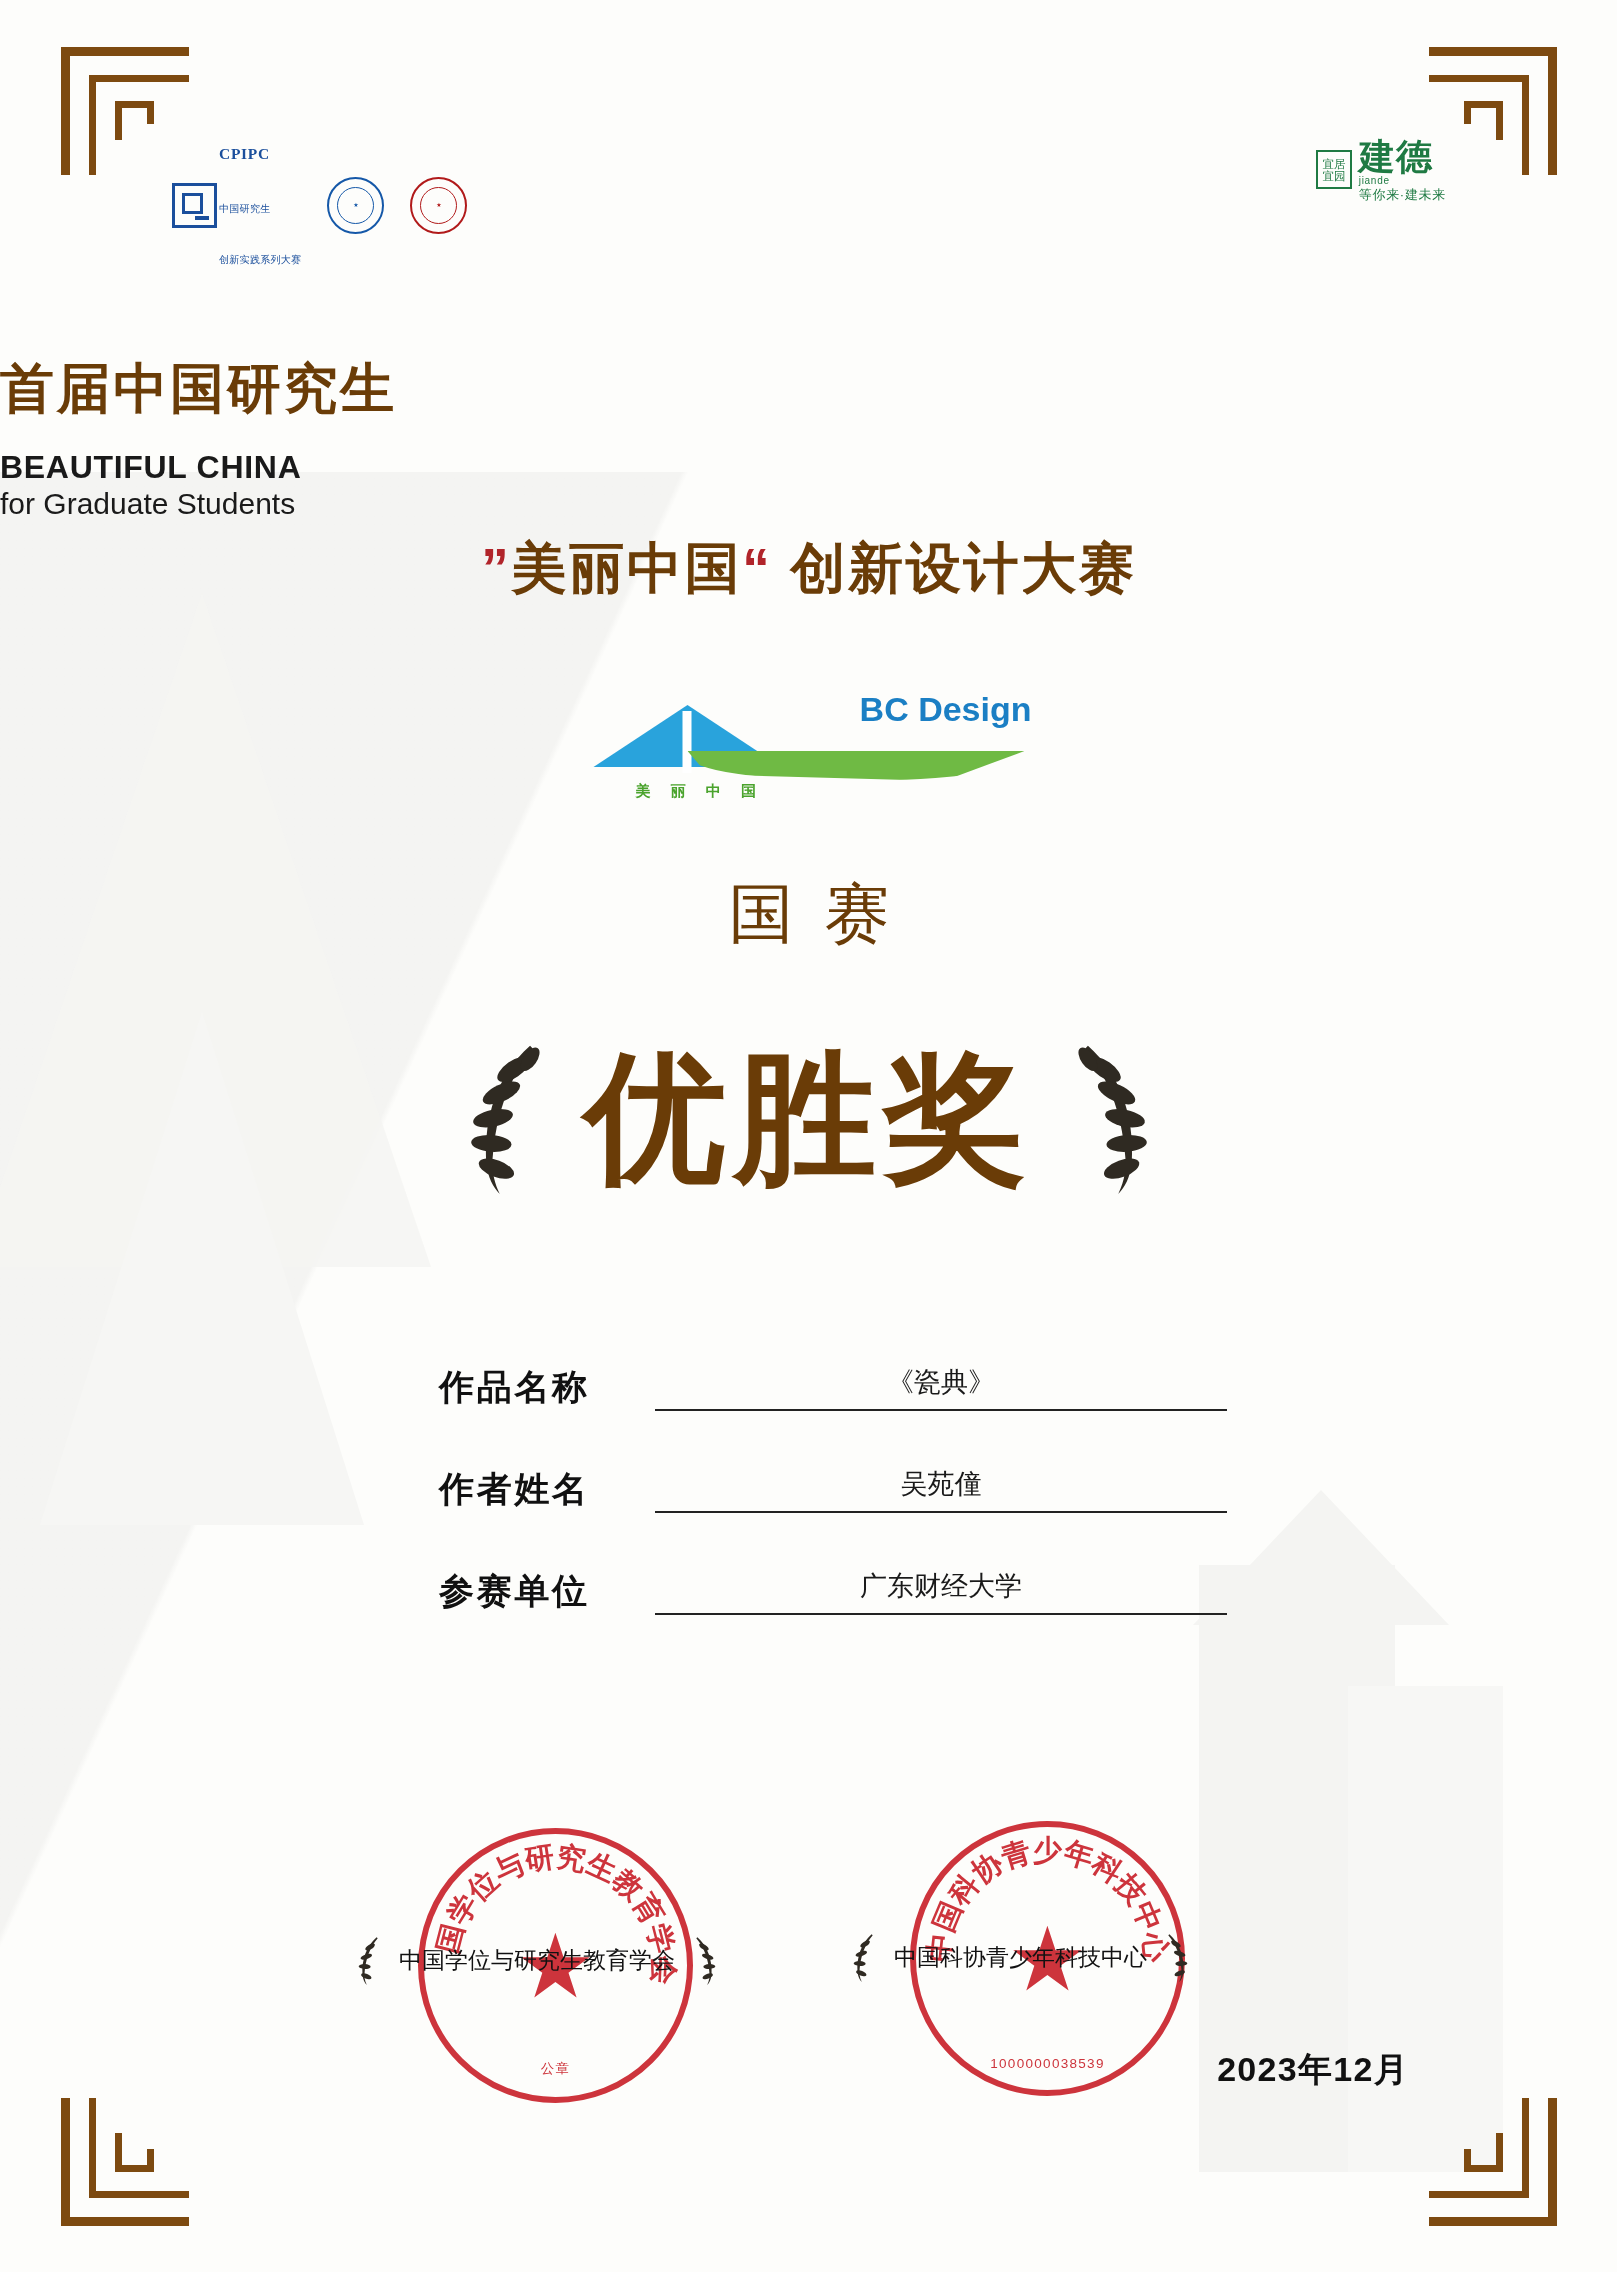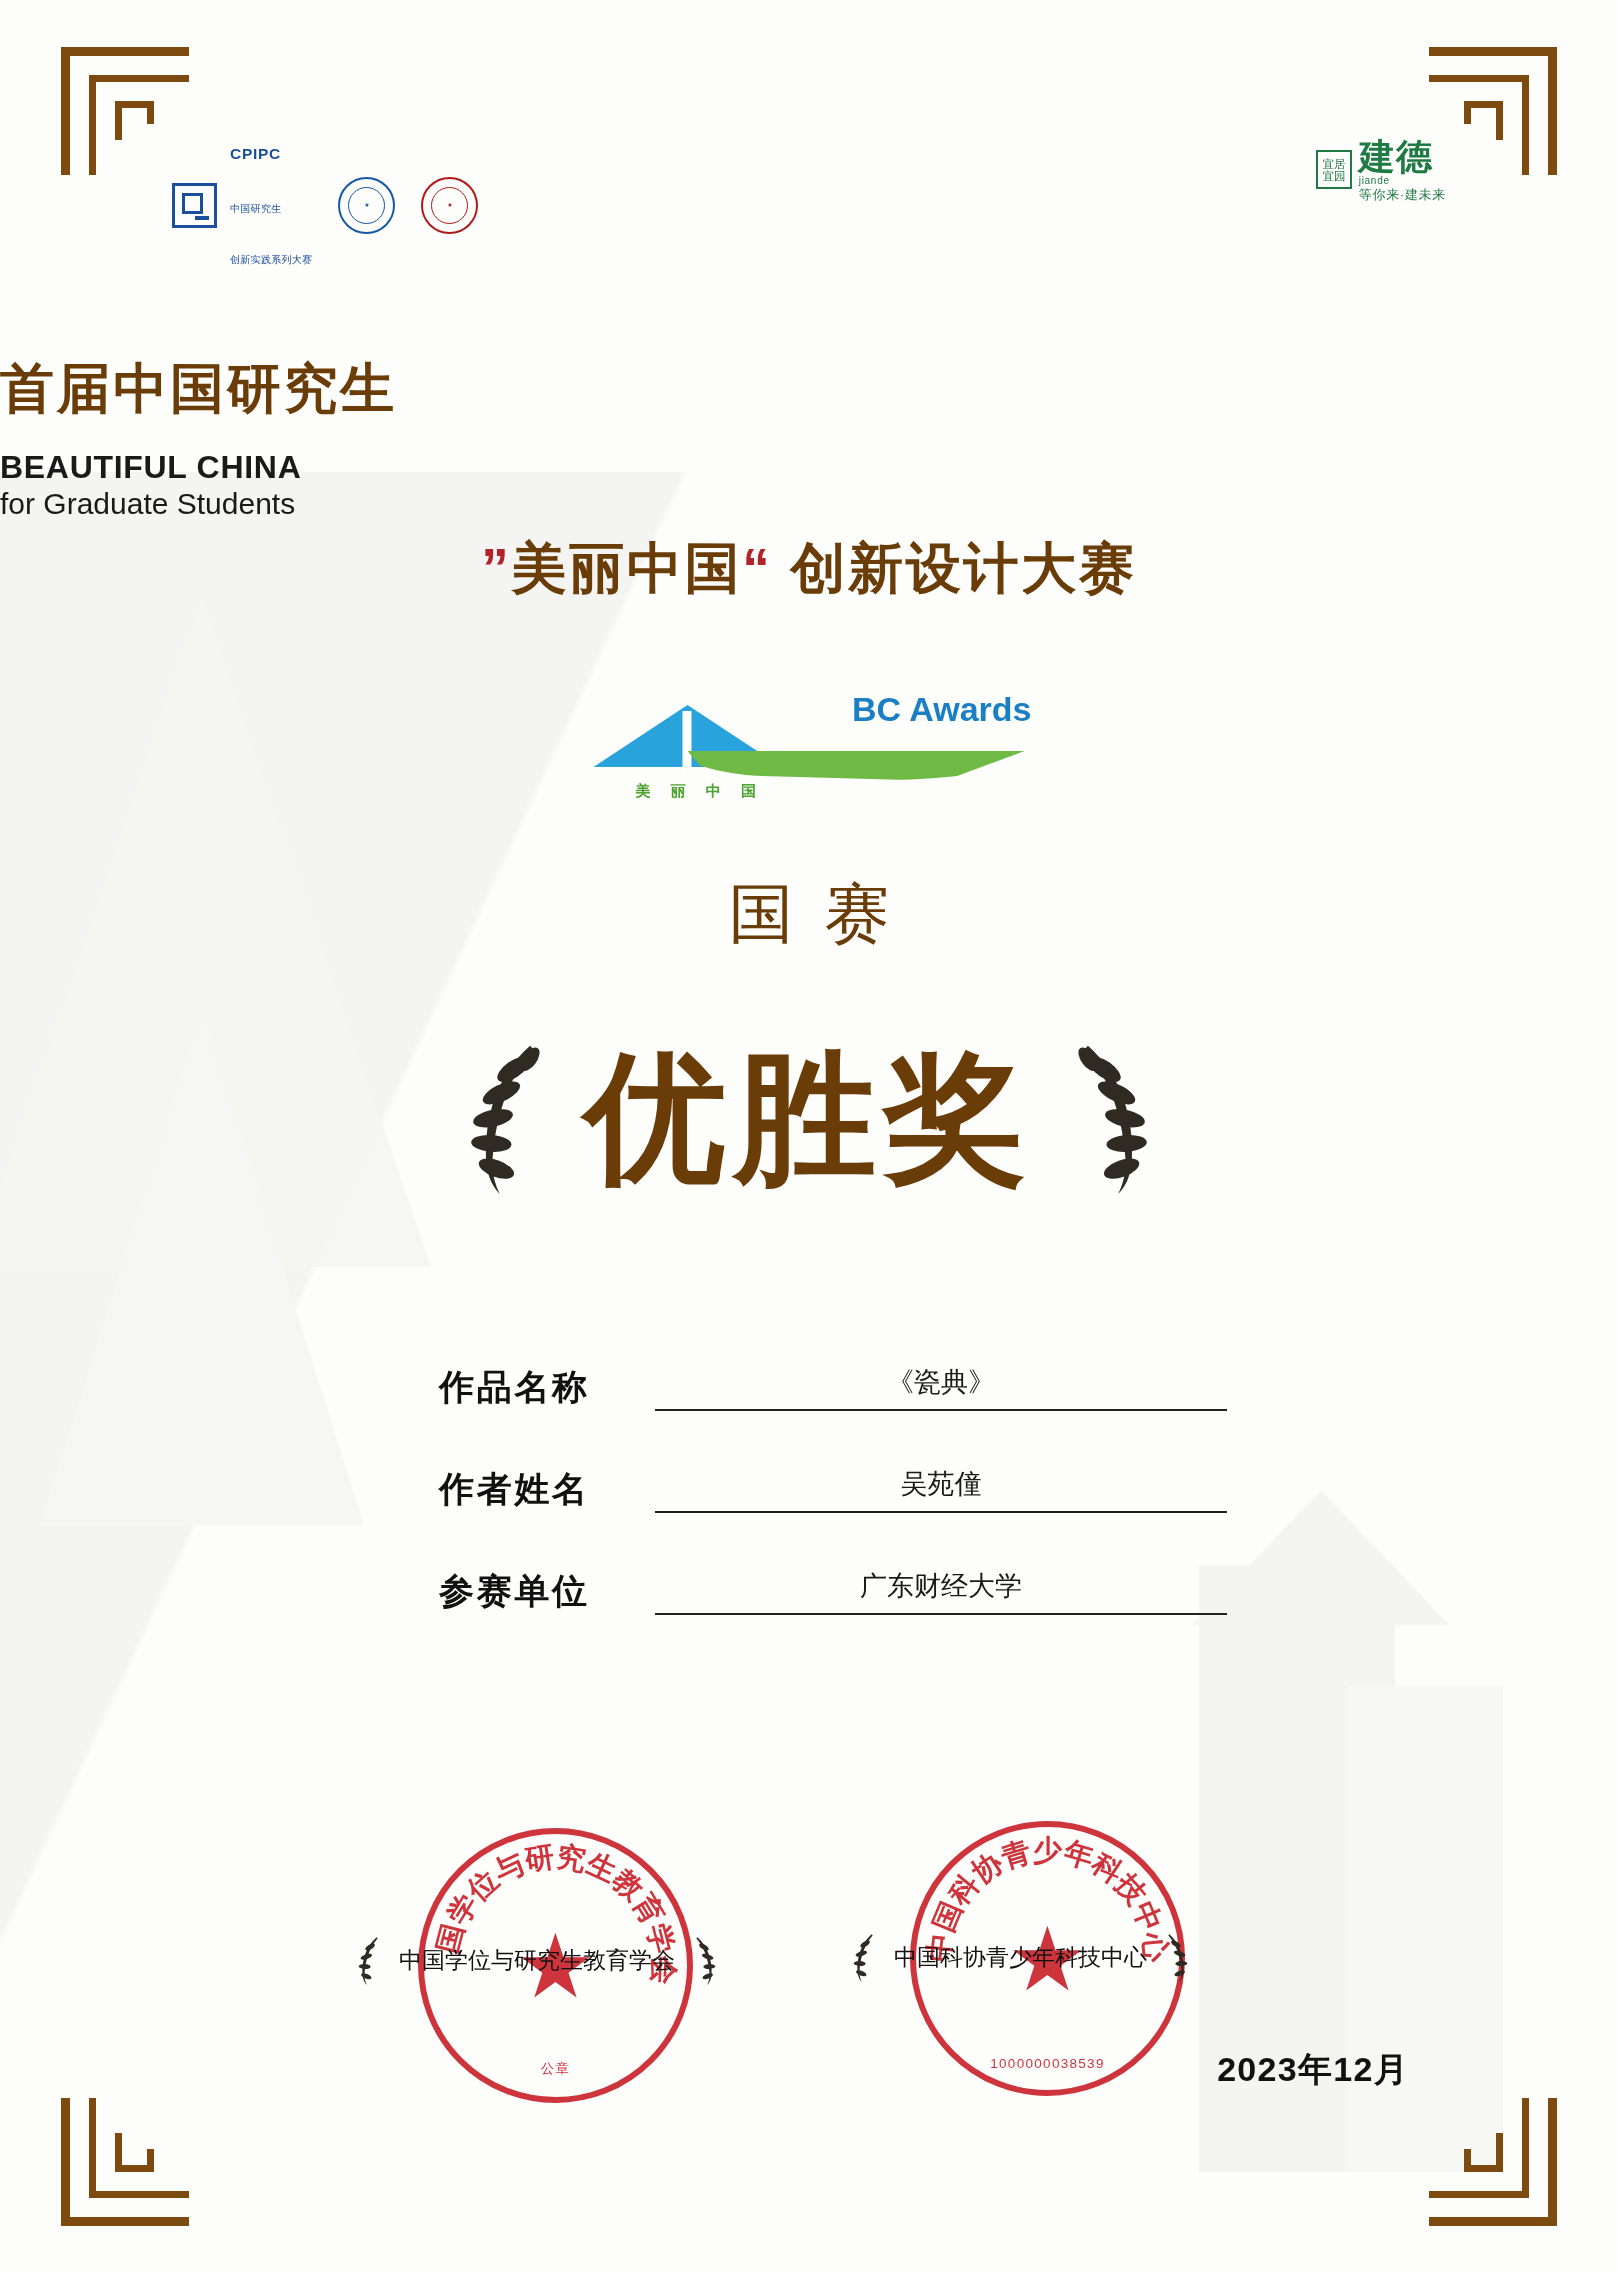--- a/index.html
+++ b/index.html
@@ -110,21 +110,22 @@
     position: absolute;
     left: 0;
     top: 0;
     display: flex;
     align-items: center;
     gap: 26px;
   }
   .logo-cpipc {
     display: flex;
     align-items: center;
-    gap: 13px;
+    gap: 2px;
+    font-family: Liberation Serif, serif;
   }
   .cpipc-mark {
     width: 45px;
     height: 45px;
     border: 3.4px solid #1b4f9c;
     position: relative;
     box-sizing: border-box;
   }
   .cpipc-mark::before {
     content: "";
@@ -538,21 +539,21 @@
     </div>
     <div class="title-cn-2">
       <span class="quote">”</span><span>美丽中国</span><span class="quote">“</span> <span>创新设计大赛</span>
     </div>
   </div>
 
   <div class="bc-emblem">
     <div class="bc-mountain"></div>
     <div class="bc-pillar"></div>
     <div class="bc-leaf"></div>
-    <div class="bc-text">BC Awards</div>
+    <div class="bc-text">BC Design</div>
     <div class="bc-sub">美 丽 中 国</div>
   </div>
 
   <div class="level-text">国赛</div>
 
   <div class="award-row">
     <span class="laurel">
       <svg width="101" height="155" viewBox="0 0 60 92">
         <g fill="#2f2a22">
           <path d="M44 4 C26 20 16 44 18 74 C19 82 22 88 26 92 C22 84 21 76 22 68 C24 44 32 22 46 6 Z"></path>

